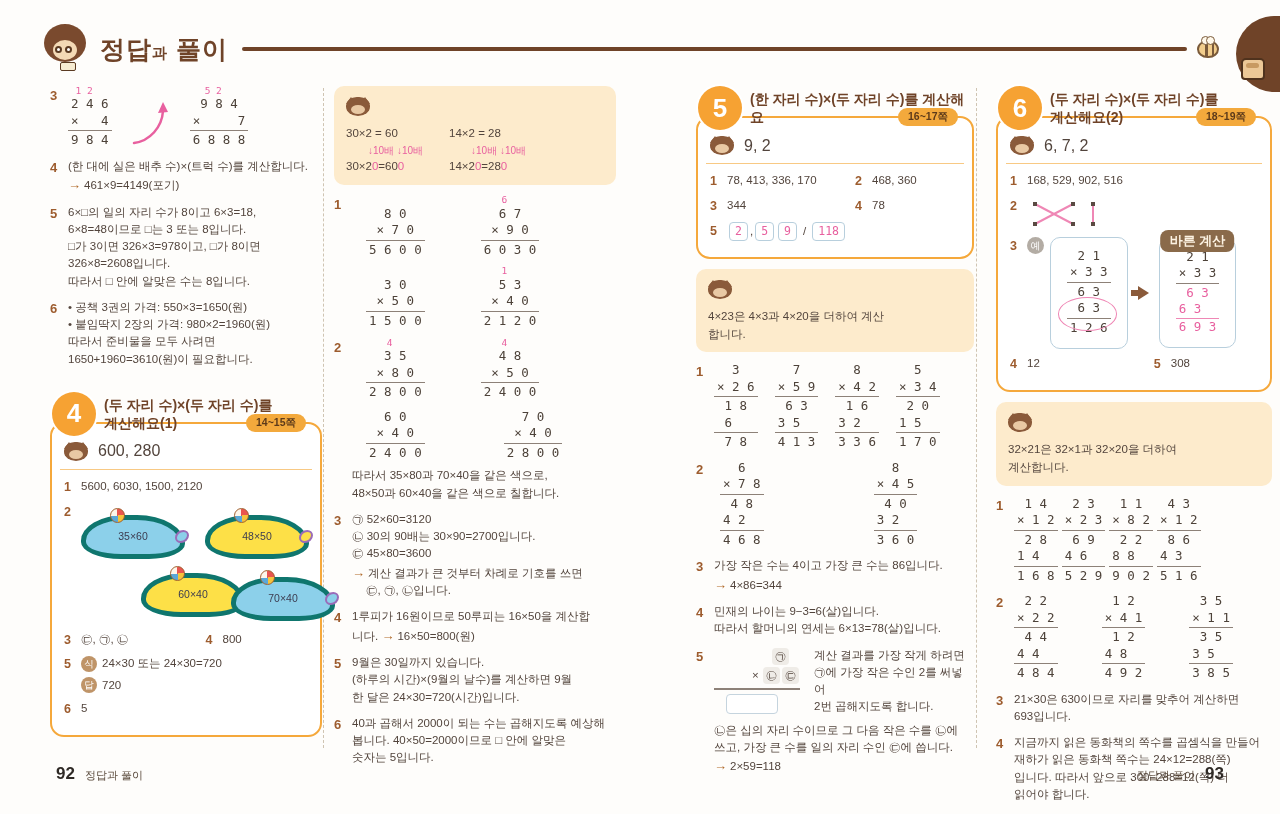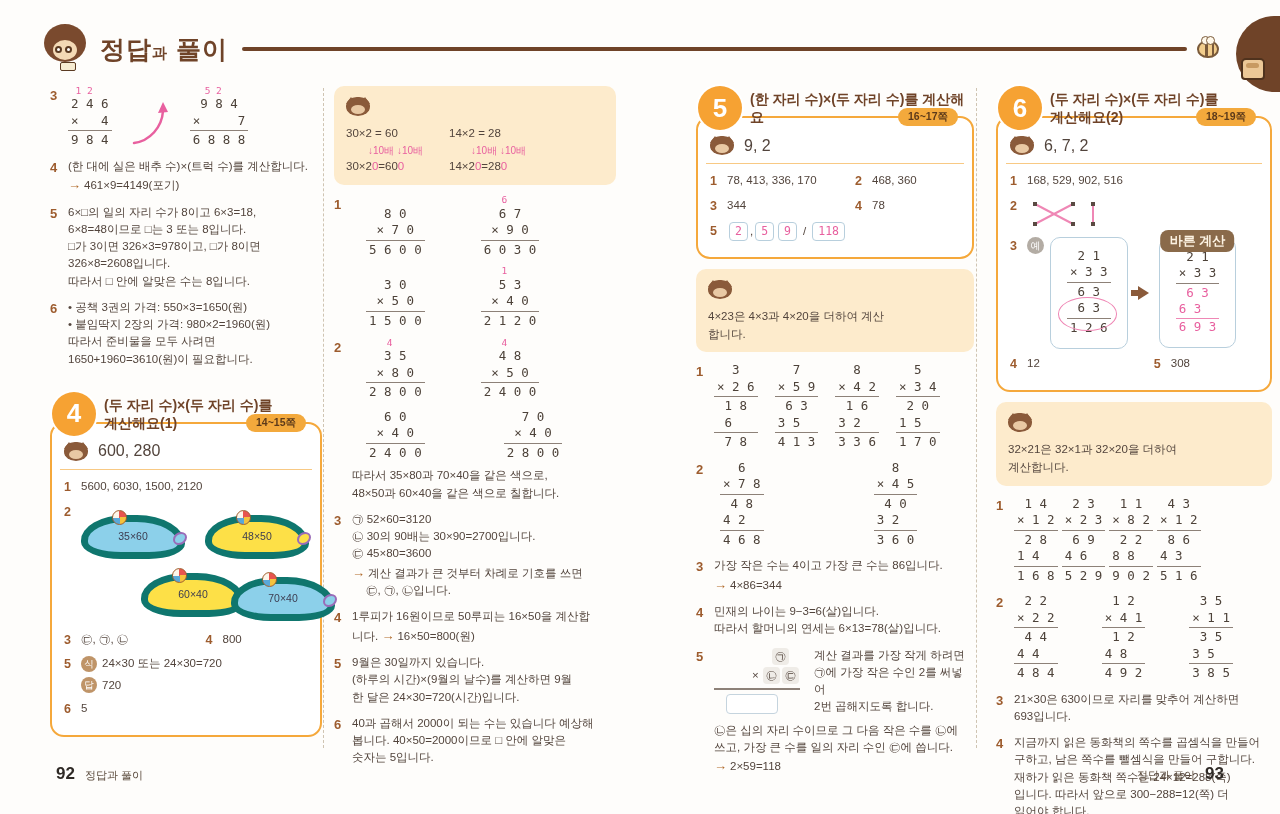--- a/index.html
+++ b/index.html
@@ -79,21 +79,21 @@
 
   
   .ansbox { display:inline-block; border:1.5px solid #b8cfdd; border-radius:4px; min-width:18px; text-align:center; padding:0 5px; color:#e8609f; font-family:"DejaVu Sans Mono",monospace; margin:0 2px; background:#fff; }
 
   
   .sikdap { display:inline-flex; width:16px; height:16px; border-radius:50%; background:#bf9468; color:#fff; font-size:9.5px; align-items:center; justify-content:center; margin-right:5px; flex:none; }
   .ye { display:inline-flex; width:17px; height:17px; border-radius:50%; background:#b3aca4; color:#fff; font-size:10px; align-items:center; justify-content:center; margin-right:6px; flex:none; }
 
   
   .whale-zone { position:relative; width:240px; height:122px; }
-  .whale { position:absolute; width:104px; height:44px; border:7px solid #0f766e; border-radius:55% 60% 45% 50% / 75% 85% 45% 50%; display:flex; align-items:center; justify-content:center; font-size:10.5px; color:#3c3c50; }
+  .whale { position:absolute; width:104px; height:44px; border:5px solid #0f766e; border-radius:55% 60% 45% 50% / 75% 85% 45% 50%; display:flex; align-items:center; justify-content:center; font-size:10.5px; color:#3c3c50; }
   .whale.blue { background:#8cd0ea; } .whale.pink { background:#fde047; }
   .whale .ball { position:absolute; top:-12px; left:24px; width:15px; height:15px; border-radius:50%; border:1px solid #a06030;
                  background:conic-gradient(#e8554f 0 90deg, #f5c33c 0 180deg, #5aa8d8 0 270deg, #fdf6ea 0 360deg); }
   .whale .tailfin { position:absolute; right:-9px; top:10px; width:14px; height:13px; background:inherit; border:2px solid #9a6cb8; border-radius:60% 40% 60% 40%; }
 
   
   .symbox { display:inline-flex; min-width:17px; height:17px; background:#efece7; border-radius:4px; align-items:center; justify-content:center; font-size:11px; margin:1px; }
   .dia-line { border-bottom:2px solid #8d8178; margin:3px 0 4px 0; }
   .empty-box { width:52px; height:20px; border:1.5px solid #c5d4de; border-radius:4px; background:#fff; margin-left:12px; }
 
@@ -375,21 +375,21 @@
     <div class="pbody">
       <div>9월은 30일까지 있습니다.</div>
       <div>(하루의 시간)×(9월의 날수)를 계산하면 9월</div>
       <div>한 달은 24×30=720(시간)입니다.</div>
     </div>
   </div>
 
   <div class="prob">
     <div class="pnum">6</div>
     <div class="pbody">
-      <div>40과 곱해서 2000이 되는 수는 있습니다 예상해</div>
+      <div>40과 곱해서 2000이 되는 수는 곱해지도록 예상해</div>
       <div>봅니다. 40×50=2000이므로 □ 안에 알맞은</div>
       <div>숫자는 5입니다.</div>
     </div>
   </div>
 </div>
 
 <div class="col" id="c3">
 
   <div class="section">
     <div class="sec-title-row">
@@ -686,21 +686,20 @@
     <div class="pbody">
       <div>21×30은 630이므로 자리를 맞추어 계산하면</div>
       <div>693입니다.</div>
     </div>
   </div>
 
   <div class="prob">
     <div class="pnum">4</div>
     <div class="pbody">
       <div>지금까지 읽은 동화책의 쪽수를 곱셈식을 만들어</div>
-      <div>구하고, 남은 쪽수를 뺄셈식을 만들어 구합니다.</div>
       <div>재하가 읽은 동화책 쪽수는 24×12=288(쪽)</div>
       <div>입니다. 따라서 앞으로 300−288=12(쪽) 더</div>
       <div>읽어야 합니다.</div>
     </div>
   </div>
 </div>
 
 <div class="foot" id="footL">
   <span class="num">92</span>
   <span>정답과 풀이</span>

